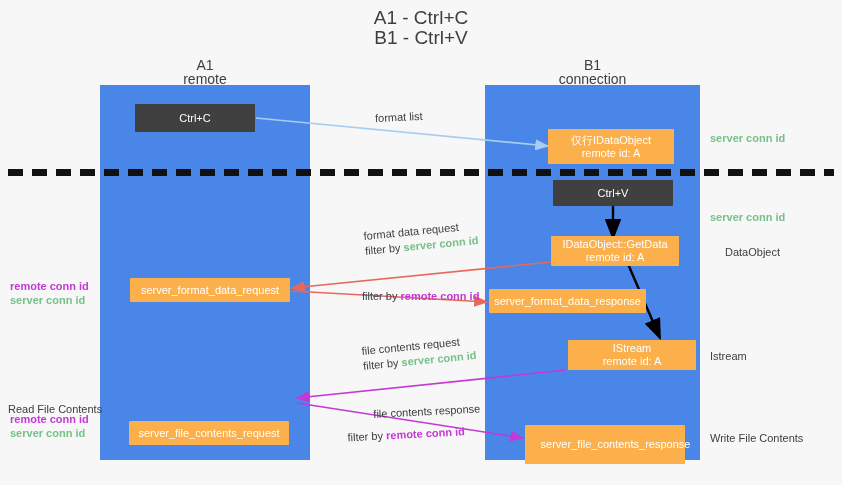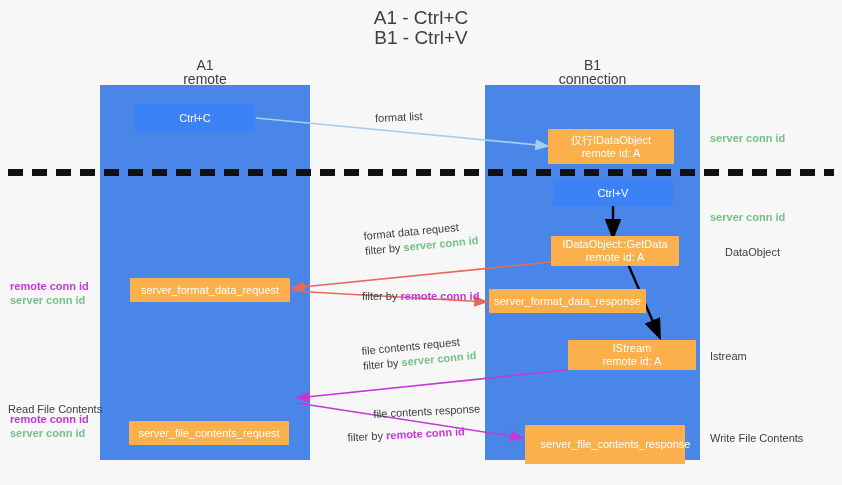--- a/index.html
+++ b/index.html
@@ -25,21 +25,21 @@
 
   
   .divider{position:absolute;left:8px;top:169px;width:826px;height:7px;
     background:repeating-linear-gradient(to right,#111 0 15px,transparent 15px 24px);}
 
   
   .node{position:absolute;display:flex;flex-direction:column;
     align-items:center;justify-content:center;
     color:#ffffff;font-size:11px;line-height:13px;text-align:center;
     border-radius:1px;padding:0 6px;box-sizing:border-box;}
-  .node.green{background:#3b82f6;}
+  .node.green{background:#404040;}
   .node.orange{background:#fbb04c;}
   .node .l2{font-size:11px;}
 
   
   .side{position:absolute;font-size:11px;line-height:14px;}
   .side.bold{font-weight:bold;}
   .c-green{color:#76c08a;}
   .c-magenta{color:#c339d6;}
   .c-dark{color:#3c4043;}
 

